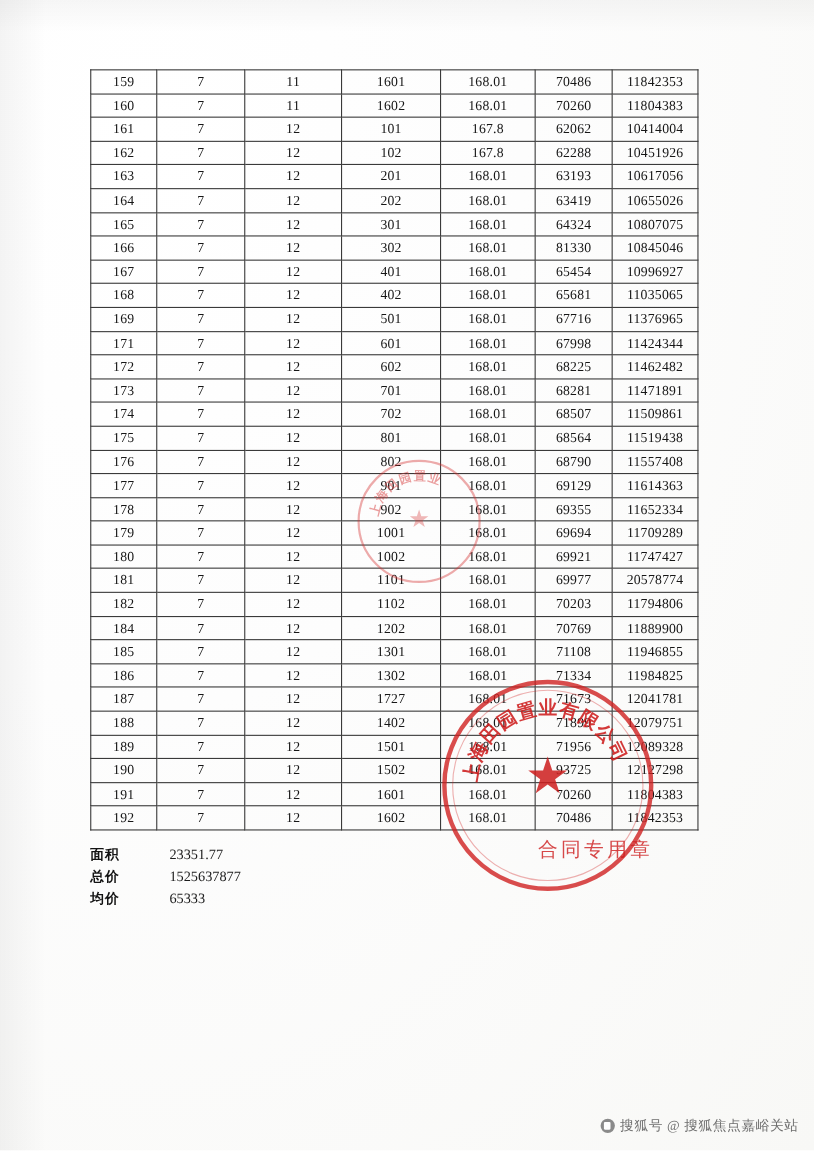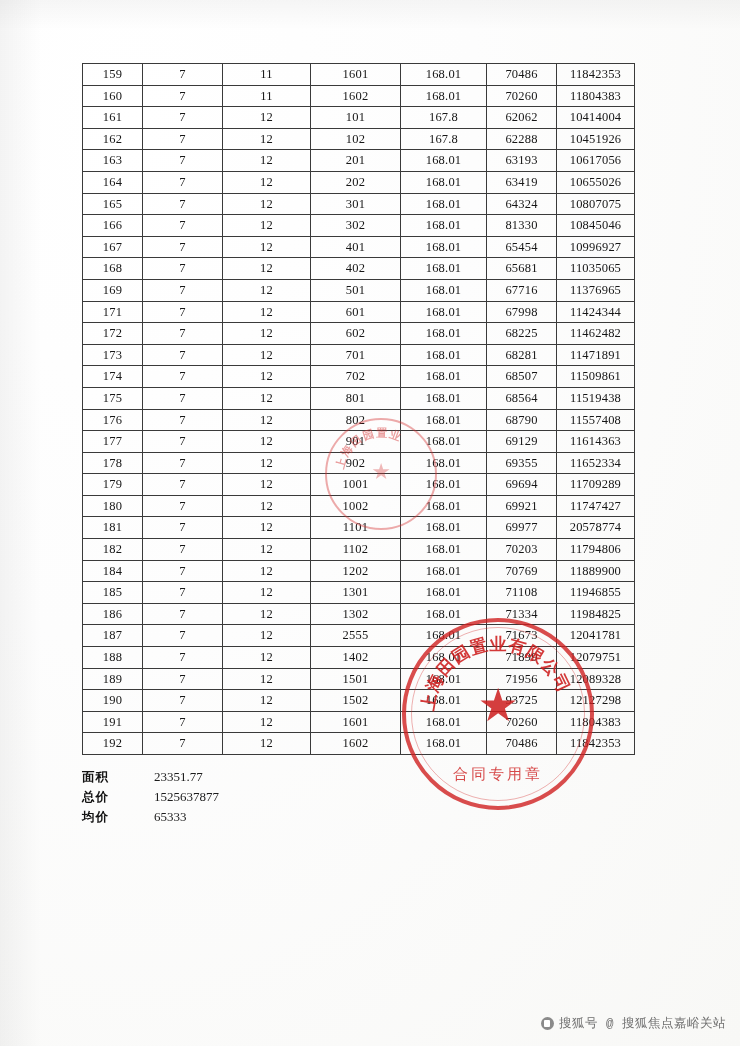--- a/index.html
+++ b/index.html
@@ -135,23 +135,23 @@
     font-size: 17px;
     font-weight: bold;
     color: rgba(205, 28, 28, 0.88);
     transform-origin: 0 0;
   }
   .seal .bottom-text {
     position: absolute;
     left: 0;
     right: 0;
     bottom: 26px;
-    text-align: center;
+    text-align: right;
     font-family: "Liberation Sans", sans-serif;
-    font-size: 15px;
+    font-size: 18px;
     color: rgba(205, 28, 28, 0.80);
     letter-spacing: 3px;
   }
 
   
   .seal2 {
     position: absolute;
     left: 325px;
     top: 418px;
     width: 112px;
@@ -186,21 +186,21 @@
     line-height: 1;
   }
 
   .watermark {
     position: absolute;
     right: 14px;
     bottom: 14px;
     display: flex;
     align-items: center;
     gap: 5px;
-    font-family: Liberation Mono, monospace;
+    font-family: Liberation Serif, serif;
     font-size: 12.5px;
     color: #6e6e6e;
     letter-spacing: 0.5px;
   }
   .watermark .wm-logo {
     width: 13px;
     height: 13px;
     border-radius: 50%;
     background: #8a8a8a;
     position: relative;
@@ -466,21 +466,21 @@
           <td>12</td>
           <td>1302</td>
           <td>168.01</td>
           <td>71334</td>
           <td>11984825</td>
         </tr>
         <tr>
           <td>187</td>
           <td>7</td>
           <td>12</td>
-          <td>2555</td>
+          <td>1727</td>
           <td>168.01</td>
           <td>71673</td>
           <td>12041781</td>
         </tr>
         <tr>
           <td>188</td>
           <td>7</td>
           <td>12</td>
           <td>1402</td>
           <td>168.01</td>

